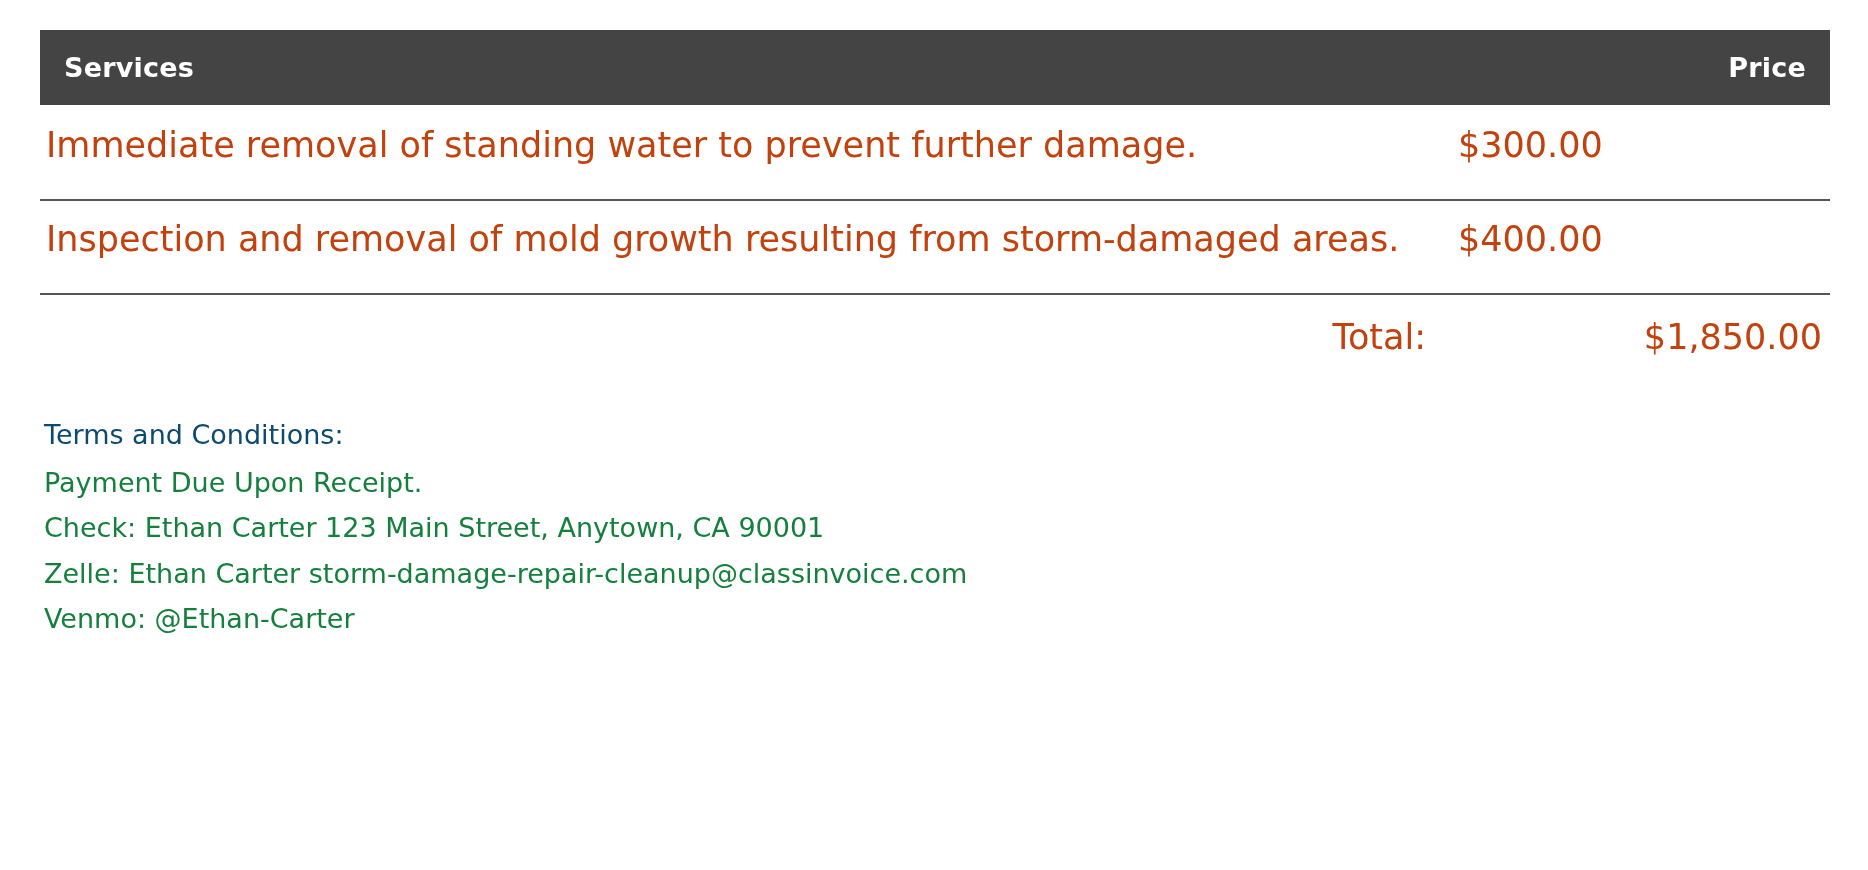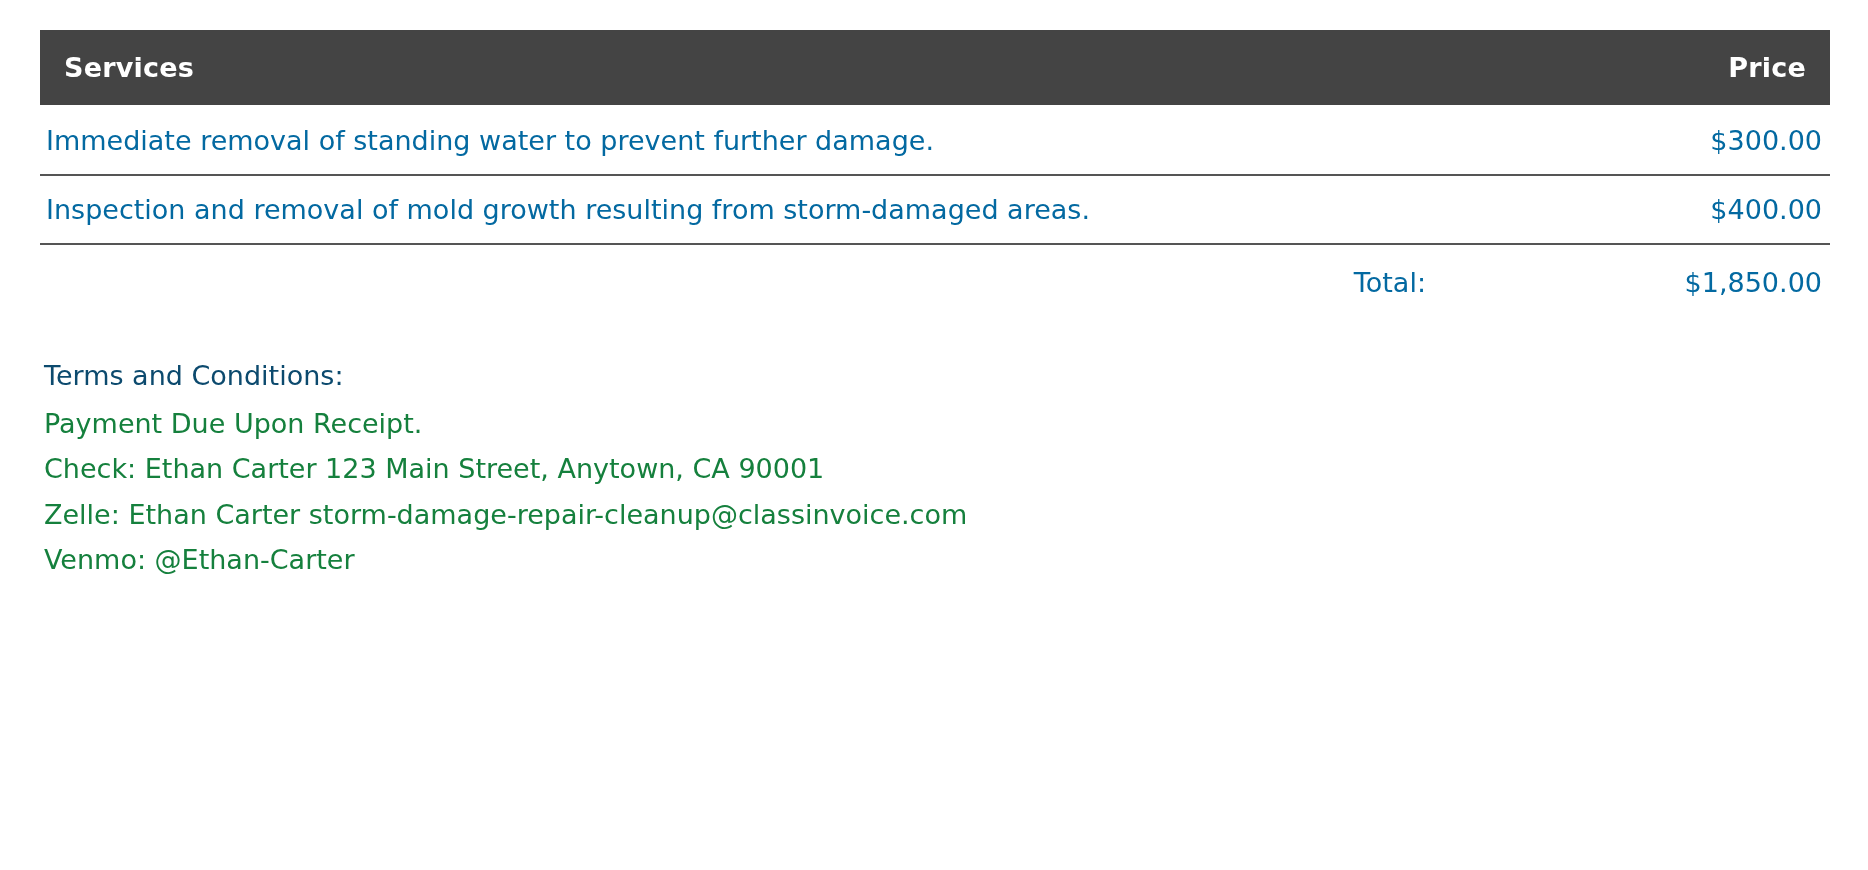--- a/index.html
+++ b/index.html
@@ -35,29 +35,29 @@
     font-weight: bold;
     padding: 22px 24px;
     text-align: left;
     letter-spacing: 0.2px;
   }
   .services-table thead th.price-col {
     text-align: right;
     width: 330px;
   }
   .services-table tbody td {
-    font-size: 27px;
+    font-size: 35px;
     font-weight: normal;
-    padding: 18px 24px 18px 6px;
+    padding: 18px 24px 34px 6px;
     border-bottom: 2px solid #555555;
-    color: #0369a1;
+    color: #c2410c;
     vertical-align: middle;
   }
   .services-table tbody td.price-cell {
-    text-align: right;
+    text-align: left;
     padding-right: 8px;
     white-space: nowrap;
   }
   .services-table tbody tr:first-child td {
     padding-top: 20px;
   }
 
   
   .total-row td {
     border-bottom: none !important;

